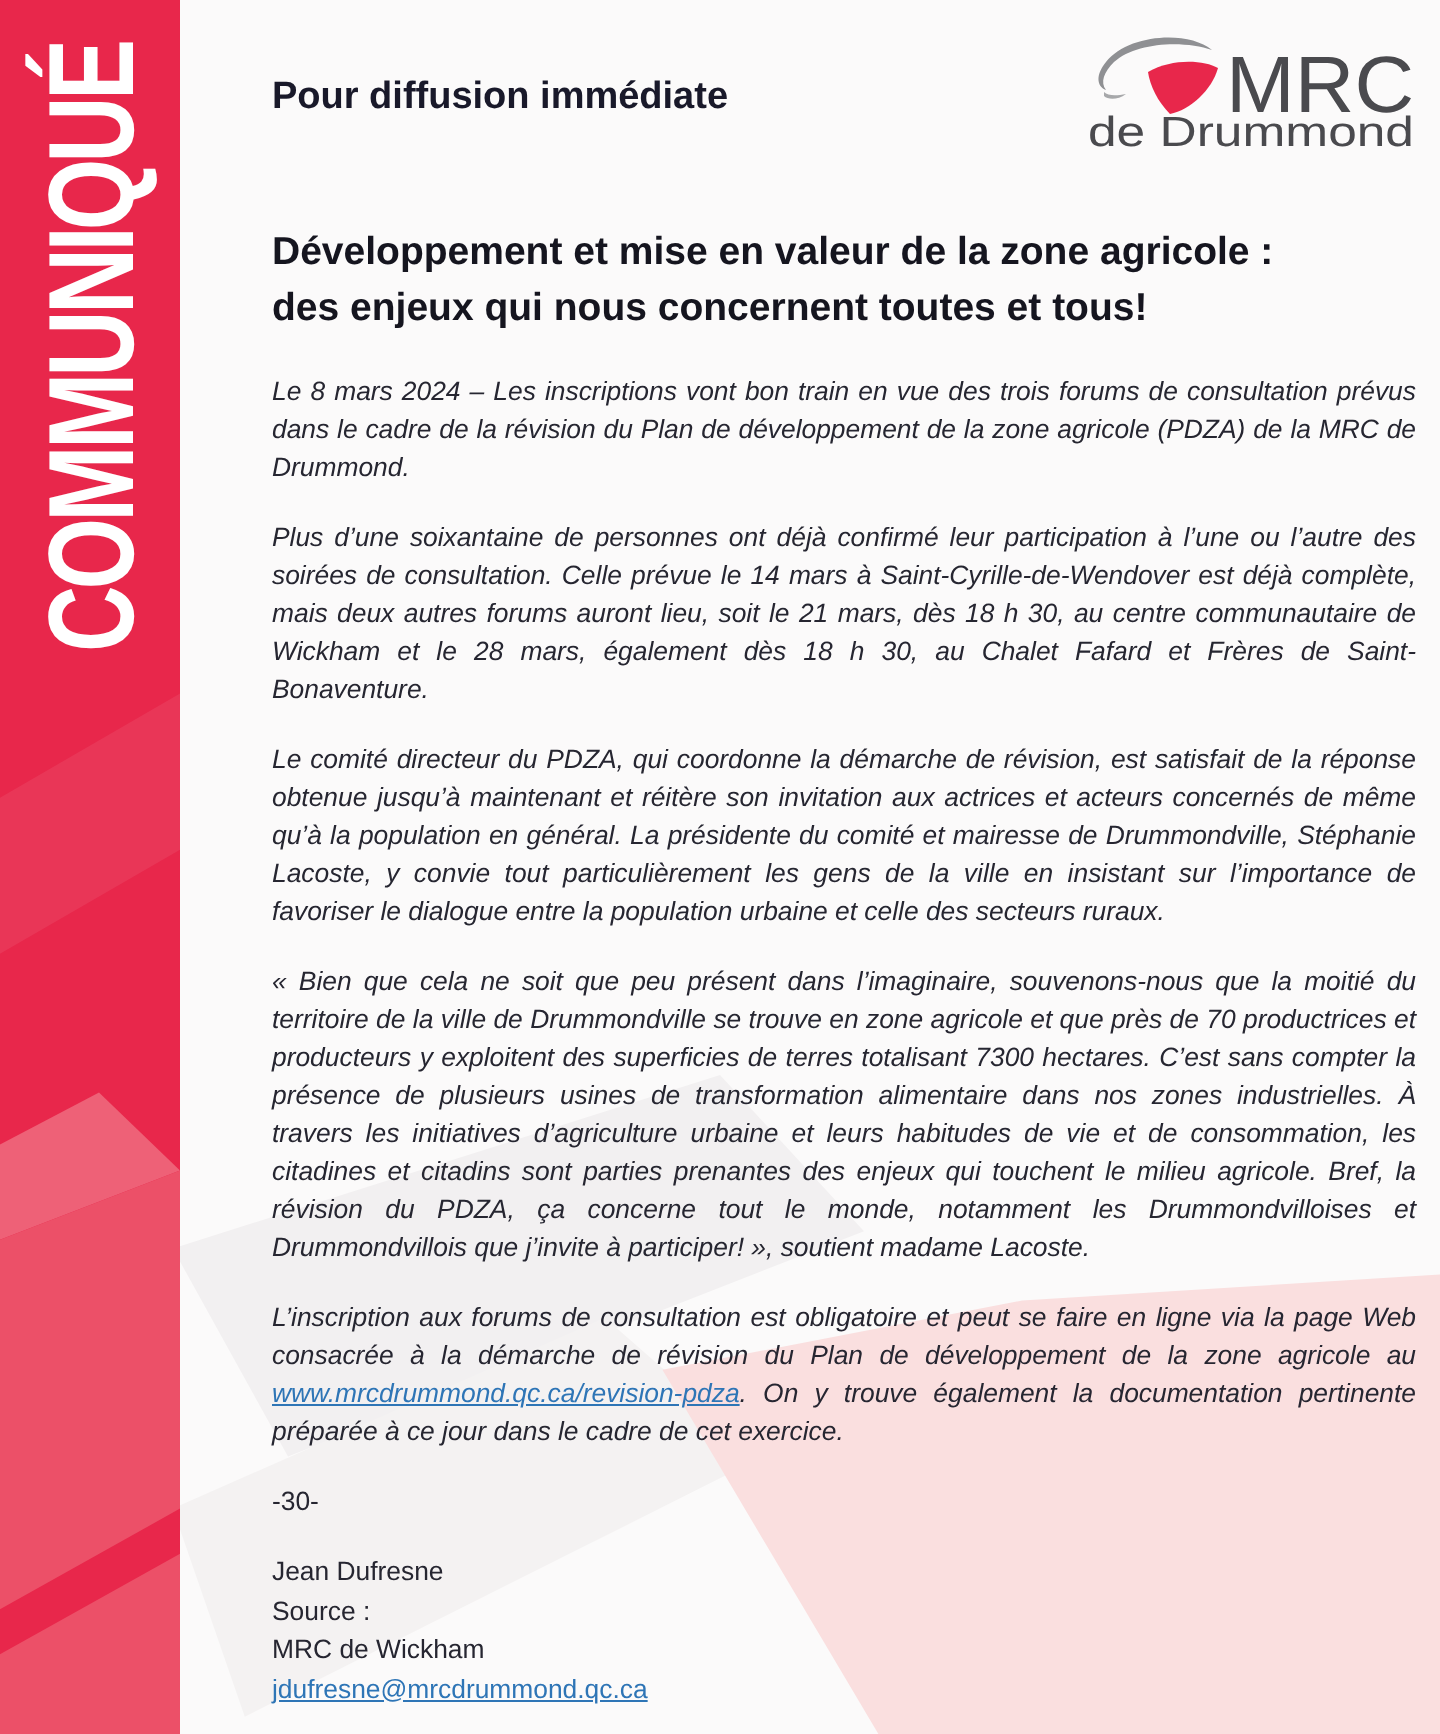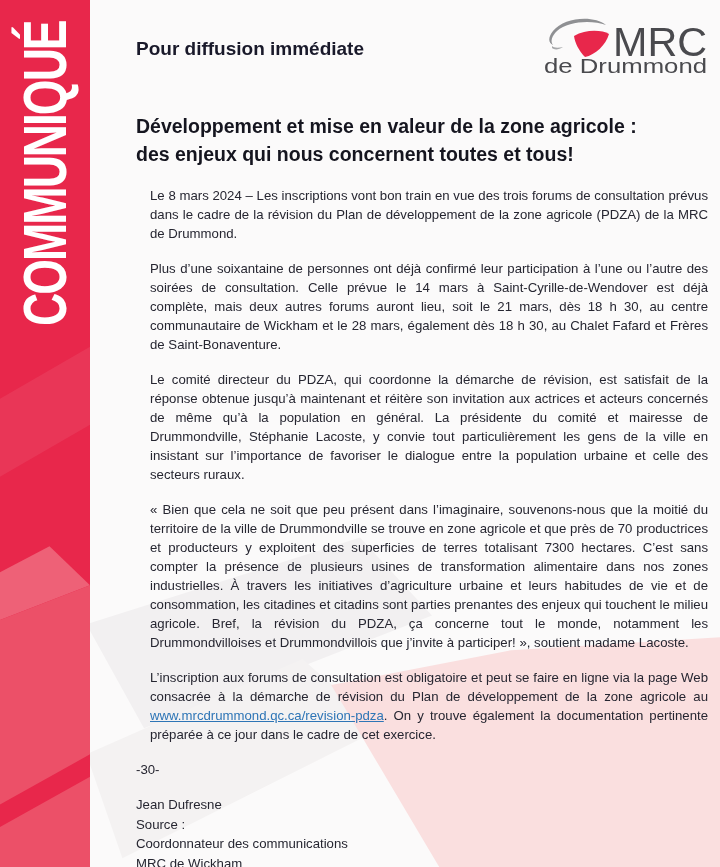--- a/index.html
+++ b/index.html
@@ -67,21 +67,21 @@
     font-size: 19.5px; font-weight: bold; line-height: 28px;
     color: #15151f;
   }
 
   
   .press-body {
     position: absolute; left: 136px; top: 186px; width: 572px;
     font-size: 13.2px; line-height: 19px;
     color: #262631;
   }
-  .press-body p { text-align: justify; margin: 0 0 16px 14px; }
+  .press-body p { text-align: justify; margin: 0 0 16px 0; font-style: italic; }
   a.doc-link { color: #2e75b6; text-decoration: underline; cursor: pointer; }
   .end-mark { text-align: left; margin: 2px 0 16px 0; }
   .source-block { line-height: 19.5px; }
   .source-block div { margin: 0; }
 </style>
 </head>
 <body>
 
 <div class="bg-shape bg-gray-1"></div>
 <div class="bg-shape bg-gray-2"></div>
@@ -120,18 +120,17 @@
   <p>Plus d’une soixantaine de personnes ont déjà confirmé leur participation à l’une ou l’autre des soirées de consultation. Celle prévue le 14 mars à Saint-Cyrille-de-Wendover est déjà complète, mais deux autres forums auront lieu, soit le 21 mars, dès 18 h 30, au centre communautaire de Wickham et le 28 mars, également dès 18 h 30, au Chalet Fafard et Frères de Saint-Bonaventure.</p>
   <p>Le comité directeur du PDZA, qui coordonne la démarche de révision, est satisfait de la réponse obtenue jusqu’à maintenant et réitère son invitation aux actrices et acteurs concernés de même qu’à la population en général. La présidente du comité et mairesse de Drummondville, Stéphanie Lacoste, y convie tout particulièrement les gens de la ville en insistant sur l’importance de favoriser le dialogue entre la population urbaine et celle des secteurs ruraux.</p>
   <p>« Bien que cela ne soit que peu présent dans l’imaginaire, souvenons-nous que la moitié du territoire de la ville de Drummondville se trouve en zone agricole et que près de 70 productrices et producteurs y exploitent des superficies de terres totalisant 7300 hectares. C’est sans compter la présence de plusieurs usines de transformation alimentaire dans nos zones industrielles. À travers les initiatives d’agriculture urbaine et leurs habitudes de vie et de consommation, les citadines et citadins sont parties prenantes des enjeux qui touchent le milieu agricole. Bref, la révision du PDZA, ça concerne tout le monde, notamment les Drummondvilloises et Drummondvillois que j’invite à participer! », soutient madame Lacoste.</p>
   <p><span>L’inscription aux forums de consultation est obligatoire et peut se faire en ligne via la page Web consacrée à la démarche de révision du Plan de développement de la zone agricole au </span><a class="doc-link">www.mrcdrummond.qc.ca/revision-pdza</a><span>. On y trouve également la documentation pertinente préparée à ce jour dans le cadre de cet exercice.</span></p>
 
   <div class="end-mark">-30-</div>
 
   <div class="source-block">
     <div>Jean Dufresne</div>
     <div>Source :</div>
-    <div>Coordonnateur des communications</div>
     <div>MRC de Wickham</div>
     <div><a class="doc-link">jdufresne@mrcdrummond.qc.ca</a></div>
 
   </div>
 </div>
 
 </body></html>

